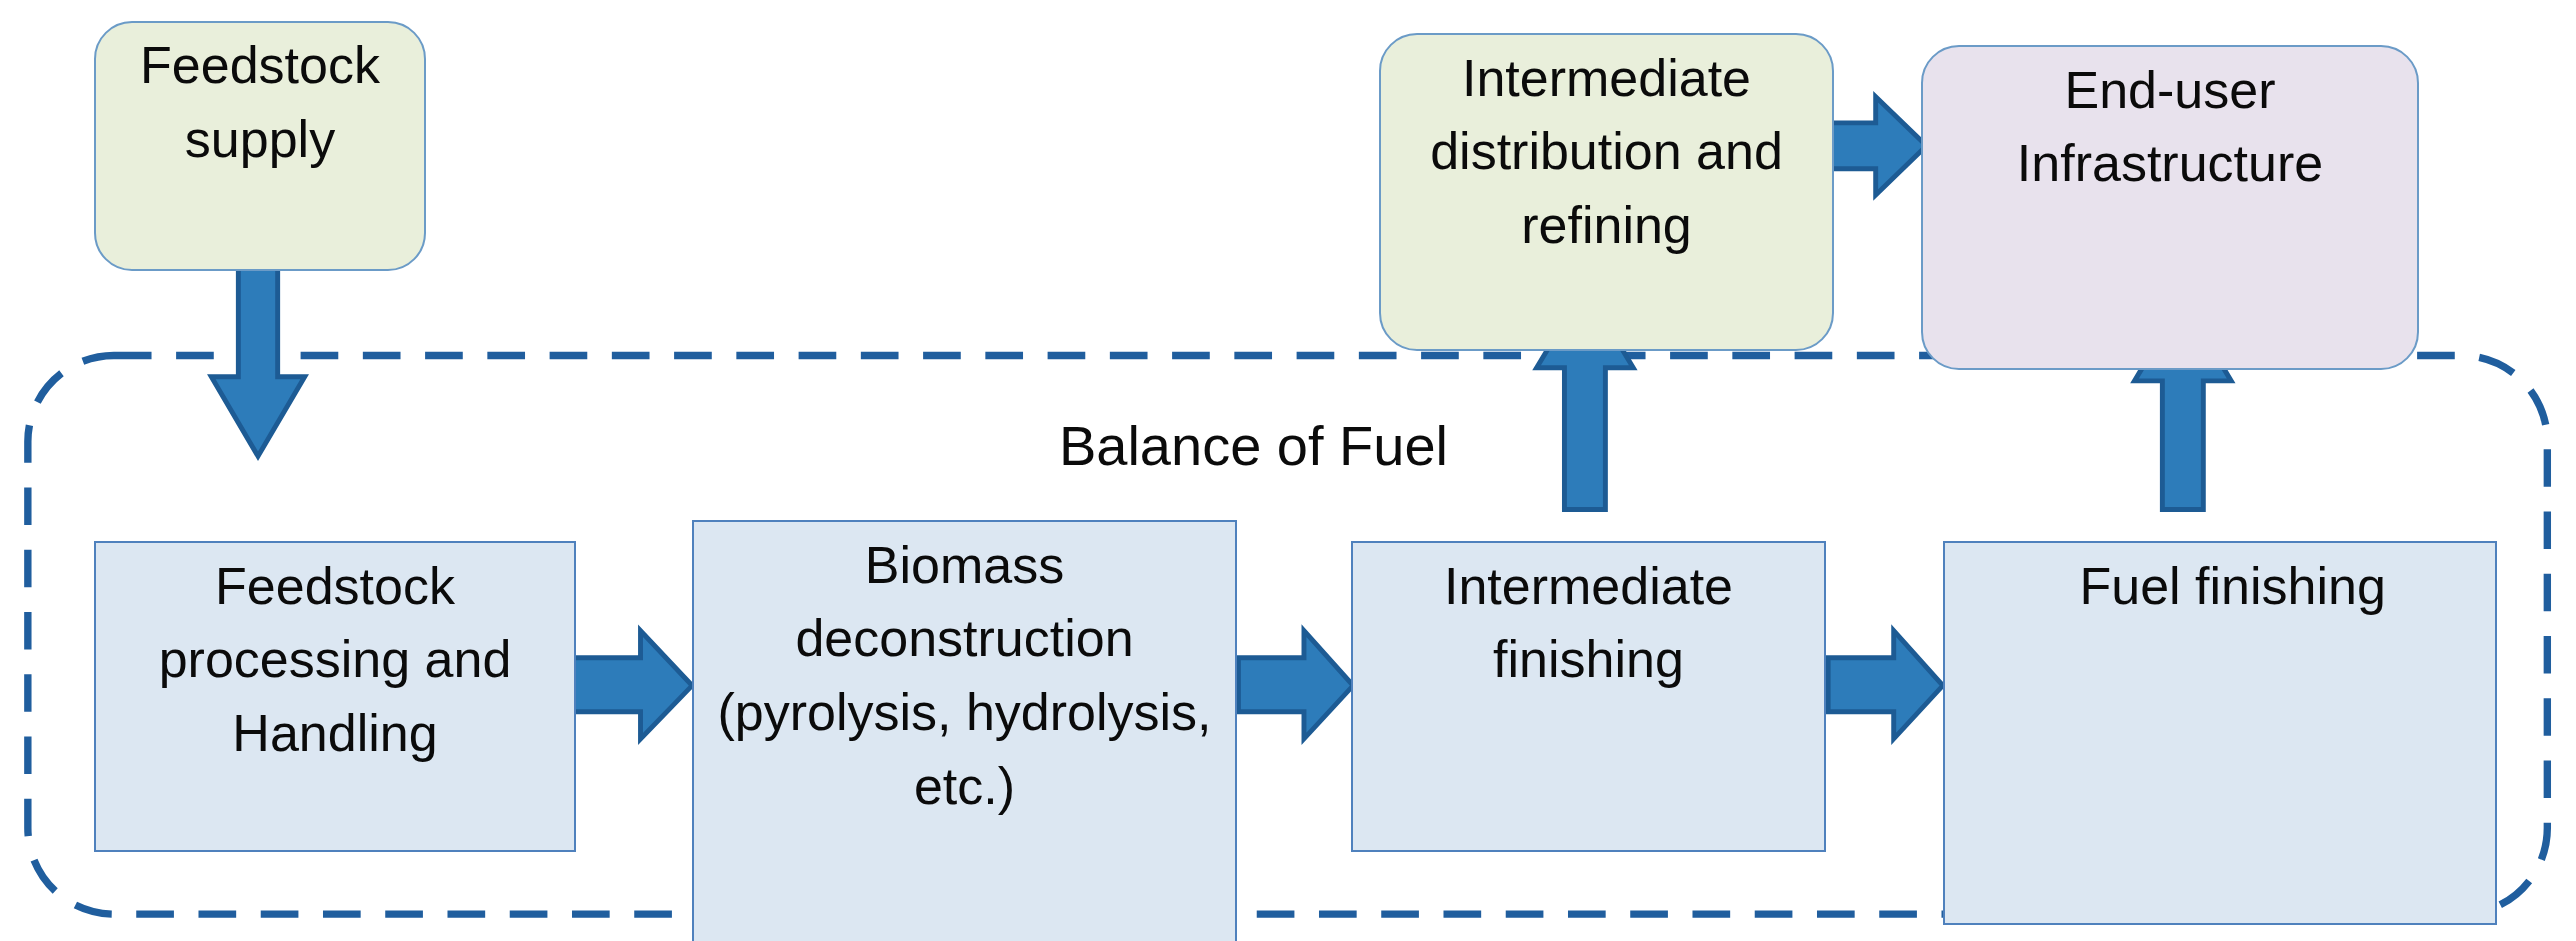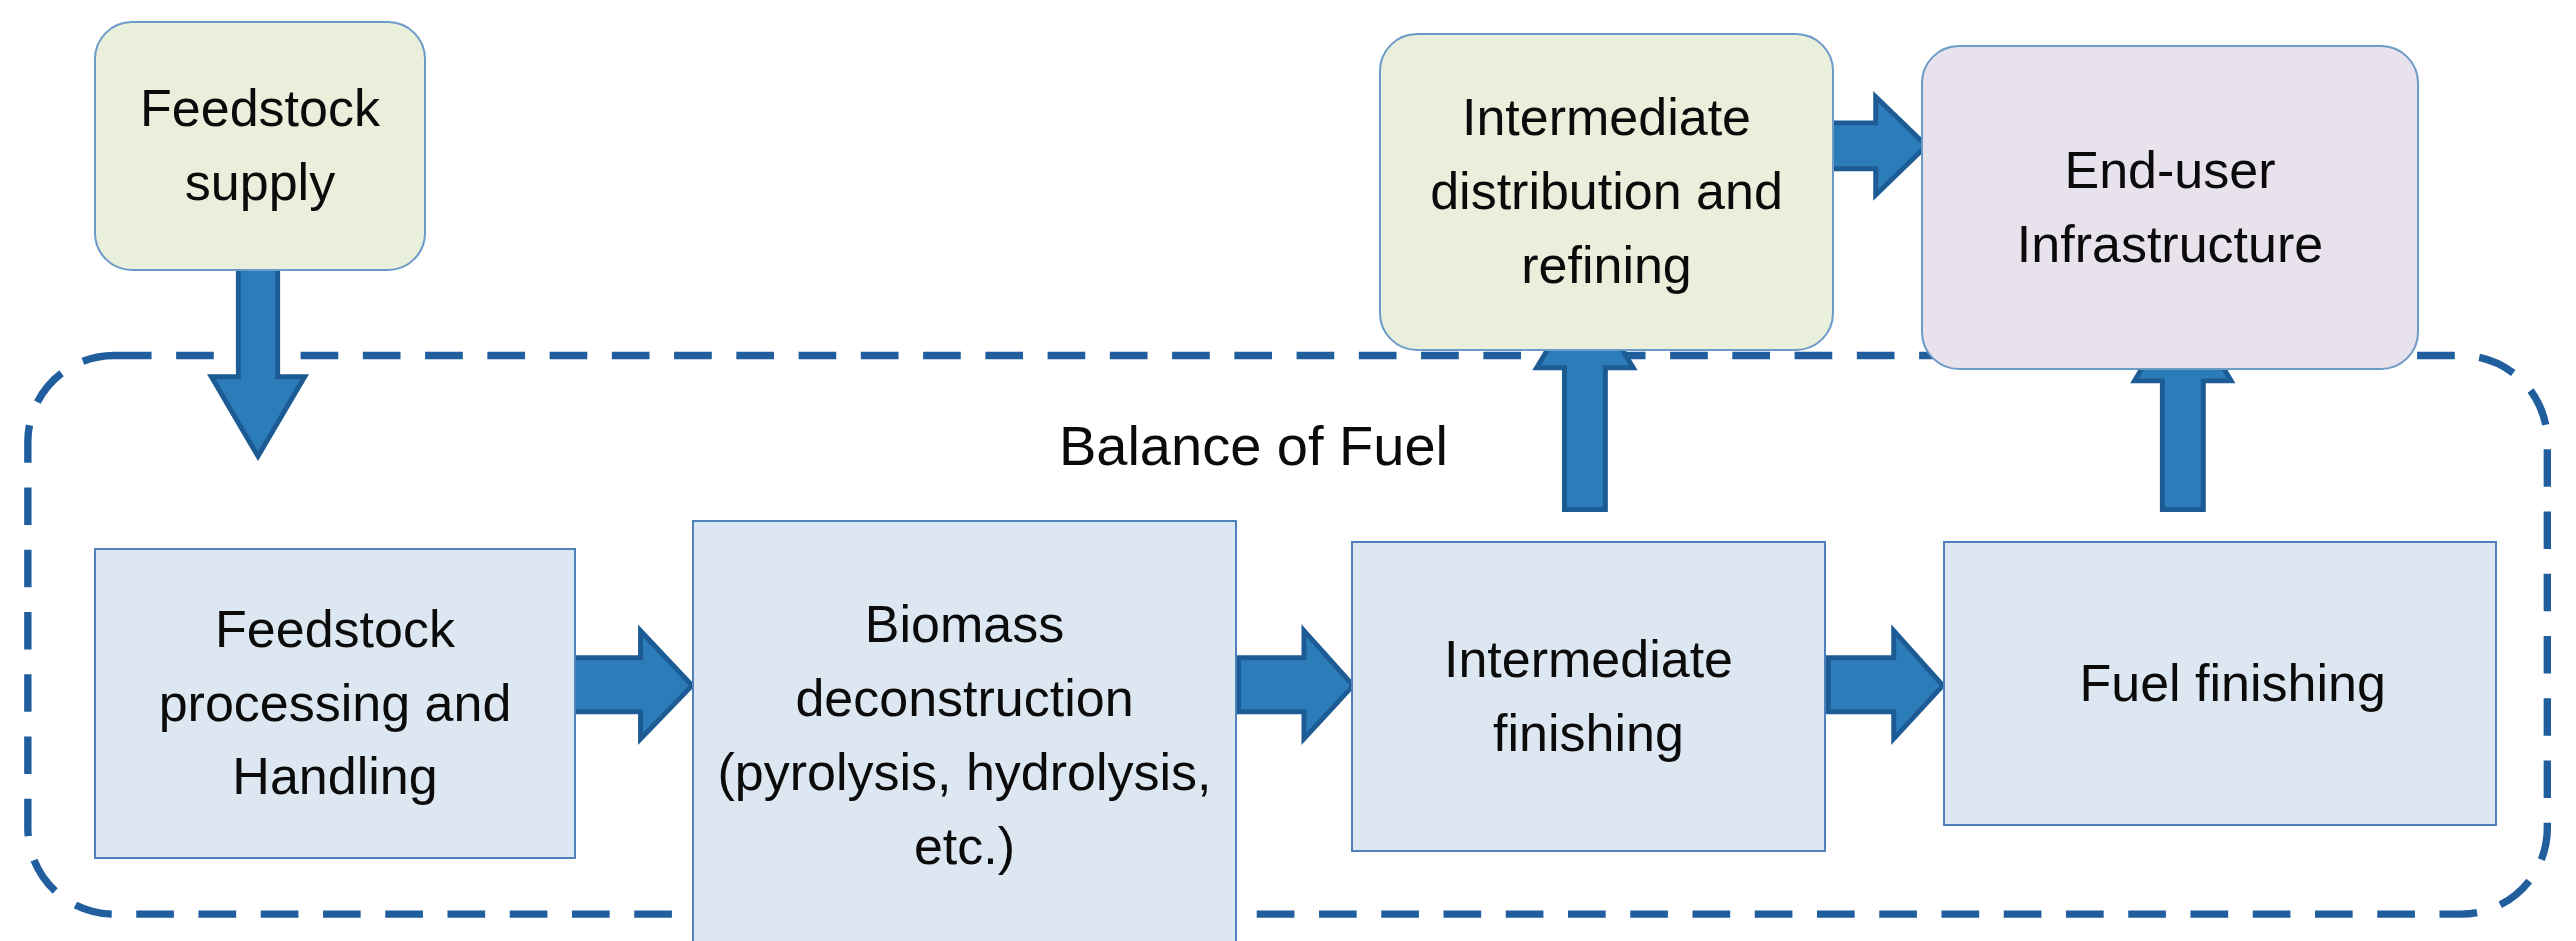--- a/index.html
+++ b/index.html
@@ -16,21 +16,20 @@
   }
   .layer {
     position: absolute;
     left: 0; top: 0;
     width: 2576px; height: 942px;
   }
   .node {
     position: absolute;
     box-sizing: border-box;
     display: flex;
-    align-items: center;
     justify-content: center;
     text-align: center;
     color: var(--text, #0b0b0b);
     font-size: 52px;
     line-height: 1.42;
     padding: 6.6px 14.7px;
     z-index: 2;
   }
   .node-rounded {
     border: 2.5px solid var(--rounded_border, #6b9bc7);
@@ -90,30 +89,30 @@
   <div class="node node-rounded fill-green" style="left:1351px; top:33px; width:455px; height:318px;margin-left:28px;">
     <span>Intermediate distribution and refining</span>
   </div>
 
   <div class="node node-rounded fill-lavender" style="left:1921px; top:45px; width:498px; height:325px;">
     <span>End-user Infrastructure</span>
   </div>
 
   <div class="balance-label">Balance of Fuel</div>
 
-  <div class="node node-square fill-blue" style="left:94px; top:541px; width:482px; height:311px;margin-top:7px;">
+  <div class="node node-square fill-blue" style="left:94px; top:541px; width:482px; height:311px;">
     <span>Feedstock processing and Handling</span>
   </div>
 
   <div class="node node-square fill-blue" style="left:692px; top:520px; width:545px; height:432px;">
     <span>Biomass deconstruction (pyrolysis, hydrolysis, etc.)</span>
   </div>
 
   <div class="node node-square fill-blue" style="left:1351px; top:541px; width:475px; height:311px;">
     <span>Intermediate finishing</span>
   </div>
 
-  <div class="node node-square fill-blue" style="left:1943px; top:541px; width:554px; height:285px;padding-left:40px;">
+  <div class="node node-square fill-blue" style="left:1943px; top:541px; width:554px; height:384px;padding-left:40px;">
     <span>Fuel finishing</span>
   </div>
 
 </div>
 
 
 </body></html>

